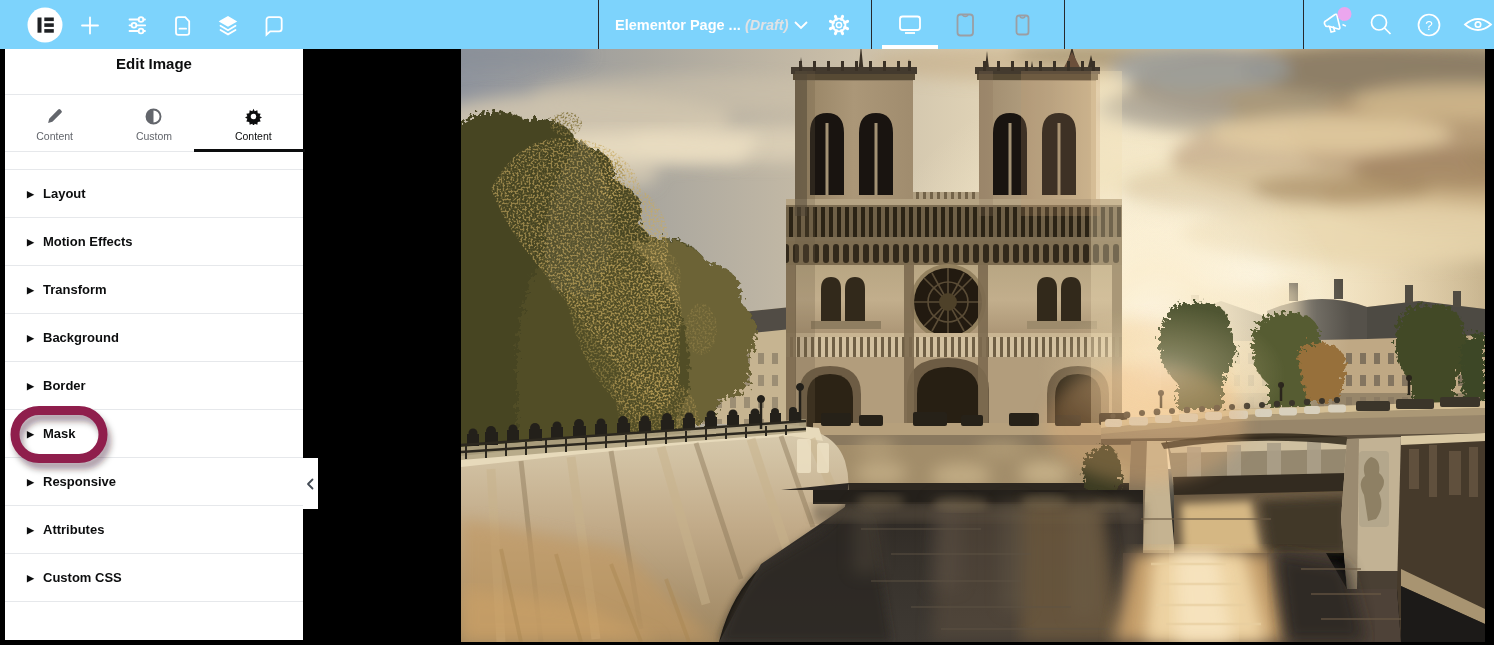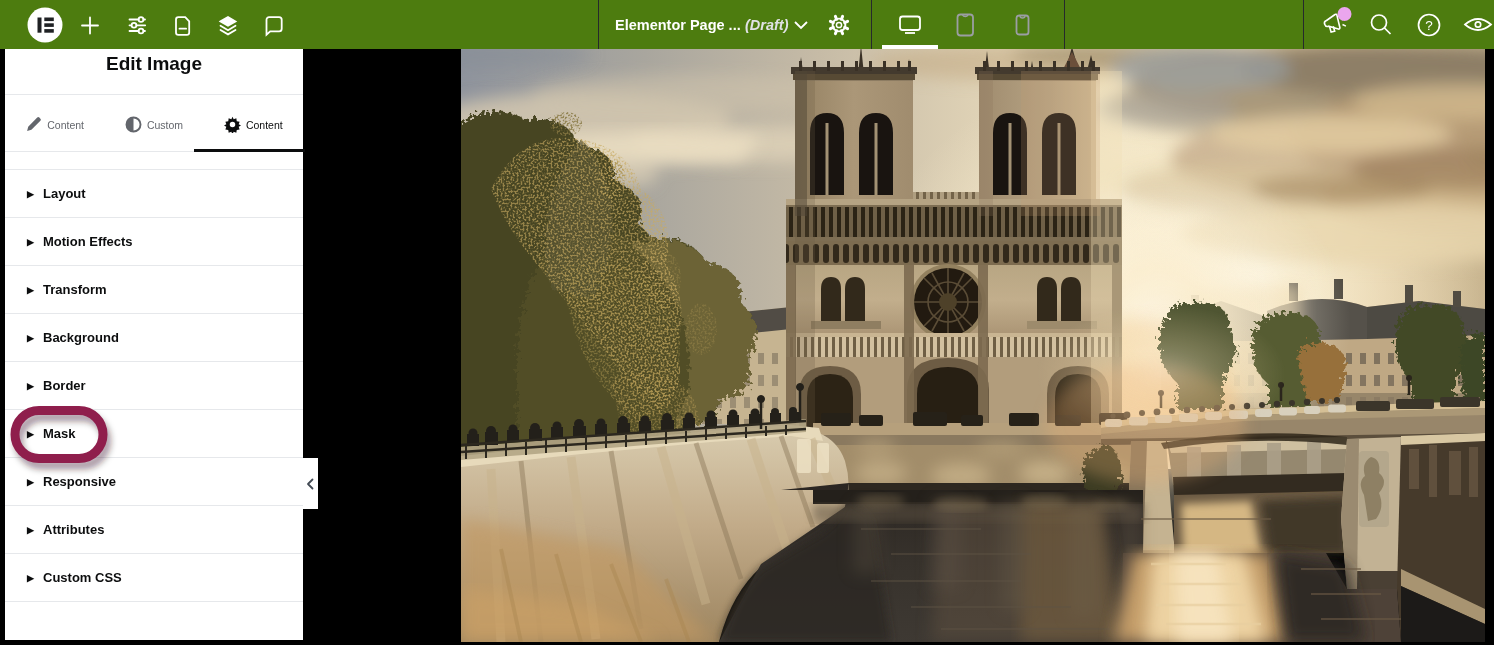--- a/index.html
+++ b/index.html
@@ -1,22 +1,22 @@
 <!DOCTYPE html>
 <html><head>
 <meta charset="utf-8">
 <style>
   html,body{margin:0;padding:0;background:#000;width:1494px;height:645px;overflow:hidden;}
   *{box-sizing:border-box;font-family:"Liberation Sans",sans-serif;}
-  #topbar{position:absolute;left:0;top:0;width:1494px;height:49px;background:#4d7c0f;}
+  #topbar{position:absolute;left:0;top:0;width:1494px;height:49px;background:#7dd3fc;}
   .vdiv{position:absolute;top:0;width:1px;height:49px;background:#26282c;}
   #panel{position:absolute;left:5px;top:49px;width:298px;height:591px;background:#fff;}
-  .phead{height:46px;border-bottom:1px solid #e6e8eb;display:flex;align-items:center;justify-content:center;font-size:19px;font-weight:bold;color:#0c0d0e;padding-bottom:16px;}
+  .phead{height:46px;border-bottom:1px solid #e6e8eb;display:flex;align-items:center;justify-content:center;font-size:15px;font-weight:bold;color:#0c0d0e;padding-bottom:16px;}
   #tabs{height:57px;border-bottom:1px solid #e6e8eb;display:flex;}
-  .tab{flex:1;display:flex;align-items:center;justify-content:center;gap:5px;padding-top:3px;color:#63666c;font-size:10.5px;position:relative;}
+  .tab{flex:1;display:flex;flex-direction:column;align-items:center;justify-content:center;gap:5px;padding-top:3px;color:#63666c;font-size:10.5px;position:relative;}
   .tab.active{color:#0c0d0e;}
   .tab.active::after{content:"";position:absolute;left:-10px;right:-2px;bottom:-1px;height:3px;background:#0c0d0e;}
   .sec{height:48px;border-bottom:1px solid #e6e8eb;display:flex;align-items:center;padding-left:22px;font-size:13px;font-weight:bold;color:#0c0d0e;}
   .sec .car{width:16px;font-size:9px;color:#0c0d0e;}
   #secwrap{border-top:1px solid #e6e8eb;margin-top:17px;}
   #notch{position:absolute;left:303px;top:458px;width:15px;height:51px;background:#fff;display:flex;align-items:center;justify-content:center;}
   #maskring{position:absolute;left:0px;top:395px;pointer-events:none;}
   #canvas{position:absolute;left:461px;top:49px;width:1024px;height:593px;}
 </style>
 </head>

